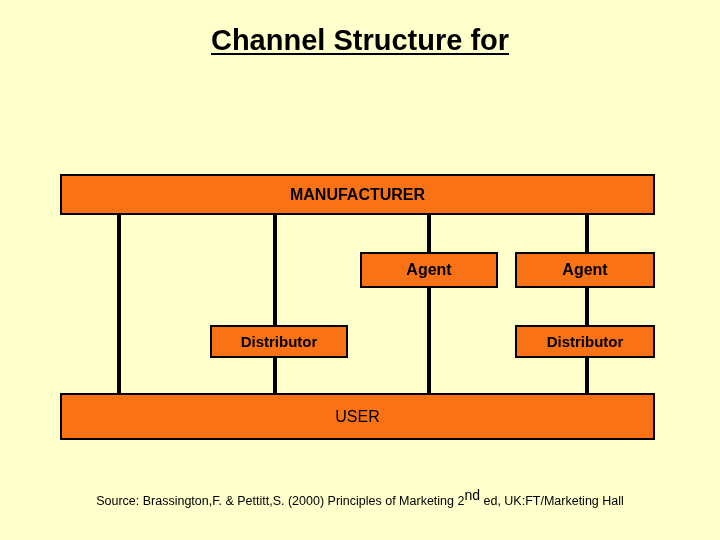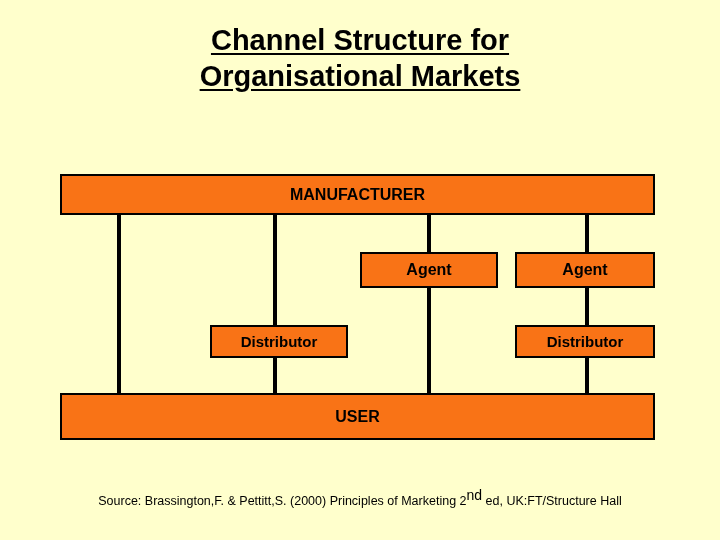--- a/index.html
+++ b/index.html
@@ -63,21 +63,21 @@
     z-index: 1;
   }
 
   
   #manufacturer {
     left: 60px;  top: 174px;  width: 595px;  height: 41px;
     font-size: 16px; font-weight: bold;
   }
   #user {
     left: 60px;  top: 393px;  width: 595px;  height: 47px;
-    font-size: 16px; font-weight: bold; text-align: center;
+    font-size: 16px; font-weight: normal; text-align: center;
   }
   #agent-1 {
     left: 360px; top: 252px;  width: 138px;  height: 36px;
     font-size: 16px; font-weight: bold;
   }
   #agent-2 {
     left: 515px; top: 252px;  width: 140px;  height: 36px;
     font-size: 16px; font-weight: bold;
   }
   #distributor-1 {
@@ -109,21 +109,20 @@
   #source .ital-underline { }
   #source sup { font-size: 14px; vertical-align: super; line-height: 0; }
 </style>
 </head>
 <body>
 
 <div id="slide">
 
   <div id="title">
     <div class="tline">Channel Structure for</div><br>
-    <div class="tline">Organisational Markets</div>
   </div>
 
   <div class="vline" id="line-direct"></div>
   <div class="vline" id="line-distributor"></div>
   <div class="vline" id="line-agent"></div>
   <div class="vline" id="line-agent-dist"></div>
 
   <div class="node" id="manufacturer">
     <span>MANUFACTURER</span>
   </div>
@@ -141,15 +140,15 @@
   </div>
 
   <div class="node" id="distributor-2">
     <span>Distributor</span>
   </div>
 
   <div class="node" id="user">
     <span>USER</span>
   </div>
 
-  <div id="source"><span>Source: Brassington,F. &amp; Pettitt,S. (2000) </span><span class="ital-underline">Principles of Marketing</span><span> 2</span><sup>nd</sup><span> ed, UK:FT/Structure Hall</span></div>
+  <div id="source"><span>Source: Brassington,F. &amp; Pettitt,S. (2000) </span><span class="ital-underline">Principles of Marketing</span><span> 2</span><sup>nd</sup><span> ed, UK:FT/Marketing Hall</span></div>
 
 </div>
 
 </body></html>

